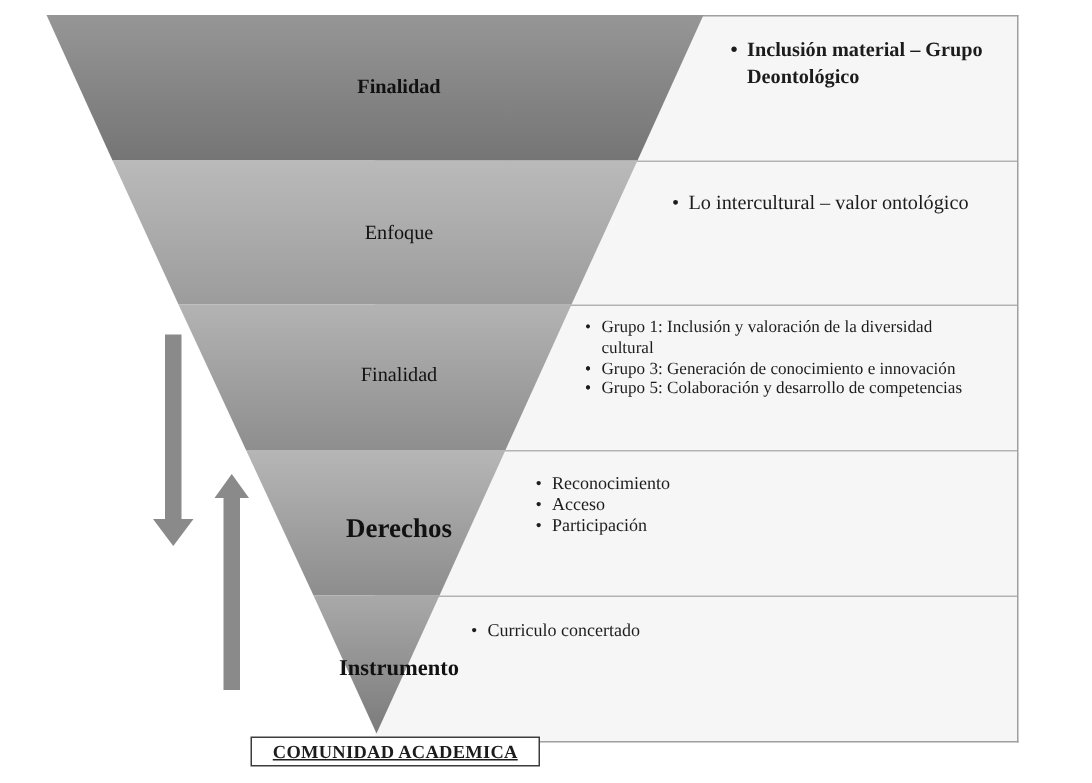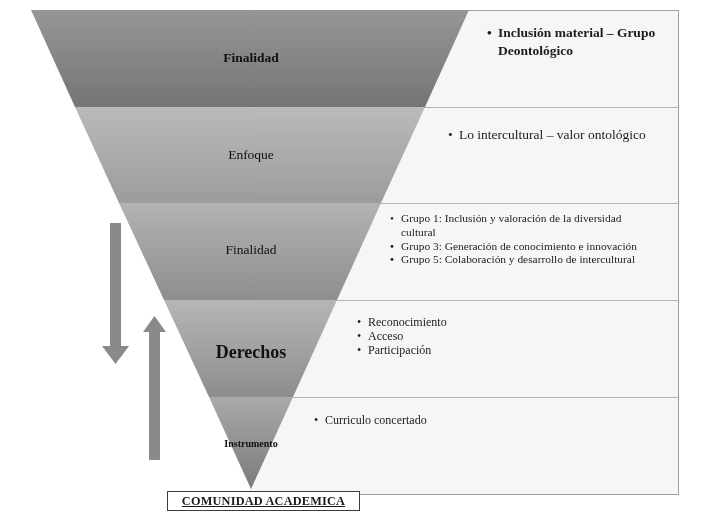--- a/index.html
+++ b/index.html
@@ -20,29 +20,29 @@
     border-bottom:1px solid #a0a0a0;
   }
   .panel .sep{position:absolute;left:0;width:100%;height:1px;background:#b3b3b3;}
   .sep1{top:96px;} .sep2{top:192px;} .sep3{top:289px;} .sep4{top:386px;}
 
   
   svg.overlay{position:absolute;left:0;top:0;pointer-events:none;}
 
   
   .band-label{
-    position:absolute;left:251px;transform:translateX(-50%);
+    position:absolute;left:266px;transform:translateX(-50%);
     font-size:13.5px;white-space:nowrap;color:#111;
   }
   .bold{font-weight:bold;}
   .lbl-finalidad{top:50px;}
   .lbl-enfoque{top:147px;}
   .lbl-principios{top:242px;}
   .lbl-derechos{top:342px;font-size:18px;}
-  .lbl-instrumento{top:438px;font-size:10px;}
+  .lbl-instrumento{top:438px;font-size:15px;}
 
   
   .row{position:absolute;}
   .bullet-item{position:relative;padding-left:11px;}
   .bullet-item .dot{position:absolute;left:0;top:0;}
   .row-finalidad{left:487px;top:24px;width:192px;font-weight:bold;font-size:13.5px;line-height:18px;}
   .row-enfoque{left:448px;top:126px;width:230px;font-size:13.5px;line-height:17px;}
   .row-principios{left:390px;top:212px;width:266px;font-size:11.4px;line-height:13.8px;}
   .row-derechos{left:357px;top:316px;width:200px;font-size:12px;line-height:13.8px;}
   .row-instrumento{left:314px;top:413px;width:220px;font-size:12px;line-height:14px;}
@@ -133,21 +133,21 @@
     </div>
     <div class="bullet-item">
       <span class="dot">•</span>
       <span>Grupo 3: Generación de conocimiento e innovación</span>
     </div>
     <div class="bullet-item">
       <span class="dot">•</span>
     </div>
     <div class="bullet-item">
       <span class="dot">•</span>
-      <span>Grupo 5: Colaboración y desarrollo de intercultural</span>
+      <span>Grupo 5: Colaboración y desarrollo de competencias</span>
     </div>
   </div>
 
   <div class="row row-derechos">
     <div class="bullet-item">
       <span class="dot">•</span>
       <span>Reconocimiento</span>
     </div>
     <div class="bullet-item">
       <span class="dot">•</span>

